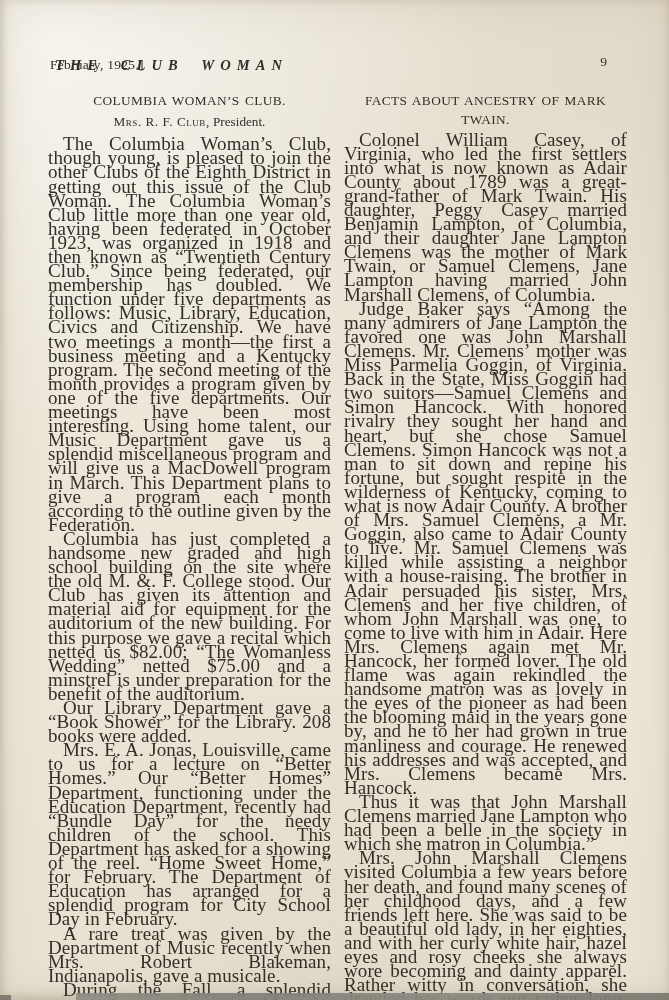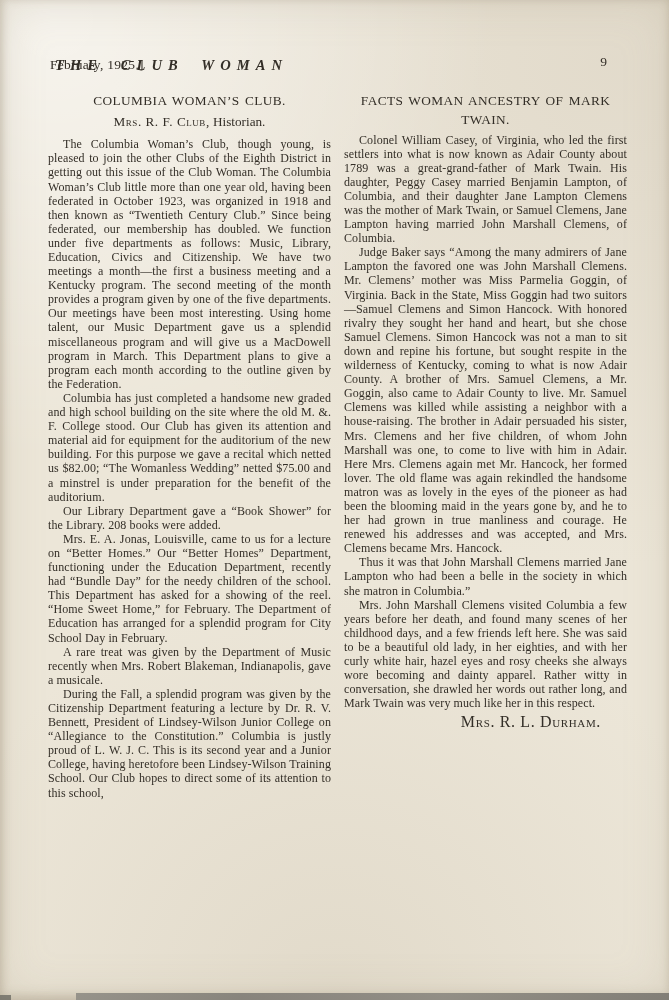--- a/index.html
+++ b/index.html
@@ -64,21 +64,21 @@
   }
   .byline {
     margin: 4px 0 7px 0;
     text-align: center;
     font-size: 13.2px;
     text-indent: 0;
   }
   .sc { font-variant: small-caps; letter-spacing: 0.04em; }
   .body-para {
     margin: 0;
-    font-size: 12px;
+    font-size: 19px;
     line-height: 14.1px;
     text-align: justify;
     text-indent: 15px;
     letter-spacing: 0.1px;
     font-family: Liberation Serif, serif;
   }
   .signature {
     margin: 3px 0 0 0;
     font-size: 16px;
     text-align: right;
@@ -113,32 +113,32 @@
     <span class="masthead">THE CLUB WOMAN</span>
     <span class="page-number">9</span>
   </header>
 
   <main class="columns">
 
     <section class="col">
       <h2 class="article-title">COLUMBIA WOMAN’S CLUB.</h2>
       <p class="byline">
         <span class="sc">Mrs. R. F. Club,</span>
-        <span>Historian.</span>
+        <span>President.</span>
       </p>
       <p class="body-para">The Columbia Woman’s Club, though young, is pleased to join the other Clubs of the Eighth District in getting out this issue of the Club Woman. The Columbia Woman’s Club little more than one year old, having been federated in October 1923, was organized in 1918 and then known as “Twentieth Century Club.” Since being federated, our membership has doubled. We function under five departments as follows: Music, Library, Education, Civics and Citizenship. We have two meetings a month—the first a business meeting and a Kentucky program. The second meeting of the month provides a program given by one of the five departments. Our meetings have been most interesting. Using home talent, our Music Department gave us a splendid miscellaneous program and will give us a MacDowell program in March. This Department plans to give a program each month according to the outline given by the Federation.</p>
       <p class="body-para">Columbia has just completed a handsome new graded and high school building on the site where the old M. &amp;. F. College stood. Our Club has given its attention and material aid for equipment for the auditorium of the new building. For this purpose we gave a recital which netted us $82.00; “The Womanless Wedding” netted $75.00 and a minstrel is under preparation for the benefit of the auditorium.</p>
       <p class="body-para">Our Library Department gave a “Book Shower” for the Library. 208 books were added.</p>
       <p class="body-para">Mrs. E. A. Jonas, Louisville, came to us for a lecture on “Better Homes.” Our “Better Homes” Department, functioning under the Education Department, recently had “Bundle Day” for the needy children of the school. This Department has asked for a showing of the reel. “Home Sweet Home,” for February. The Department of Education has arranged for a splendid program for City School Day in February.</p>
       <p class="body-para">A rare treat was given by the Department of Music recently when Mrs. Robert Blakeman, Indianapolis, gave a musicale.</p>
       <p class="body-para">During the Fall, a splendid program was given by the Citizenship Department featuring a lecture by Dr. R. V. Bennett, President of Lindsey-Wilson Junior College on “Allegiance to the Constitution.” Columbia is justly proud of L. W. J. C. This is its second year and a Junior College, having heretofore been Lindsey-Wilson Training School. Our Club hopes to direct some of its attention to this school,</p>
     </section>
 
     <section class="col">
-      <h2 class="article-title">FACTS WOMAN ANCESTRY OF MARK TWAIN.</h2>
+      <h2 class="article-title">FACTS ABOUT ANCESTRY OF MARK TWAIN.</h2>
       <p class="body-para">Colonel William Casey, of Virginia, who led the first settlers into what is now known as Adair County about 1789 was a great-grand-father of Mark Twain. His daughter, Peggy Casey married Benjamin Lampton, of Columbia, and their daughter Jane Lampton Clemens was the mother of Mark Twain, or Samuel Clemens, Jane Lampton having married John Marshall Clemens, of Columbia.</p>
       <p class="body-para">Judge Baker says “Among the many admirers of Jane Lampton the favored one was John Marshall Clemens. Mr. Clemens’ mother was Miss Parmelia Goggin, of Virginia. Back in the State, Miss Goggin had two suitors—Samuel Clemens and Simon Hancock. With honored rivalry they sought her hand and heart, but she chose Samuel Clemens. Simon Hancock was not a man to sit down and repine his fortune, but sought respite in the wilderness of Kentucky, coming to what is now Adair County. A brother of Mrs. Samuel Clemens, a Mr. Goggin, also came to Adair County to live. Mr. Samuel Clemens was killed while assisting a neighbor with a house-raising. The brother in Adair persuaded his sister, Mrs. Clemens and her five children, of whom John Marshall was one, to come to live with him in Adair. Here Mrs. Clemens again met Mr. Hancock, her formed lover. The old flame was again rekindled the handsome matron was as lovely in the eyes of the pioneer as had been the blooming maid in the years gone by, and he to her had grown in true manliness and courage. He renewed his addresses and was accepted, and Mrs. Clemens became Mrs. Hancock.</p>
       <p class="body-para">Thus it was that John Marshall Clemens married Jane Lampton who had been a belle in the society in which she matron in Columbia.”</p>
       <p class="body-para">Mrs. John Marshall Clemens visited Columbia a few years before her death, and found many scenes of her childhood days, and a few friends left here. She was said to be a beautiful old lady, in her eighties, and with her curly white hair, hazel eyes and rosy cheeks she always wore becoming and dainty apparel. Rather witty in conversation, she drawled her words out rather long, and Mark Twain was very much like her in this respect.</p>
       <p class="signature">
         <span class="sc">Mrs. R. L. Durham.</span>
       </p>
     </section>
 
   </main>

